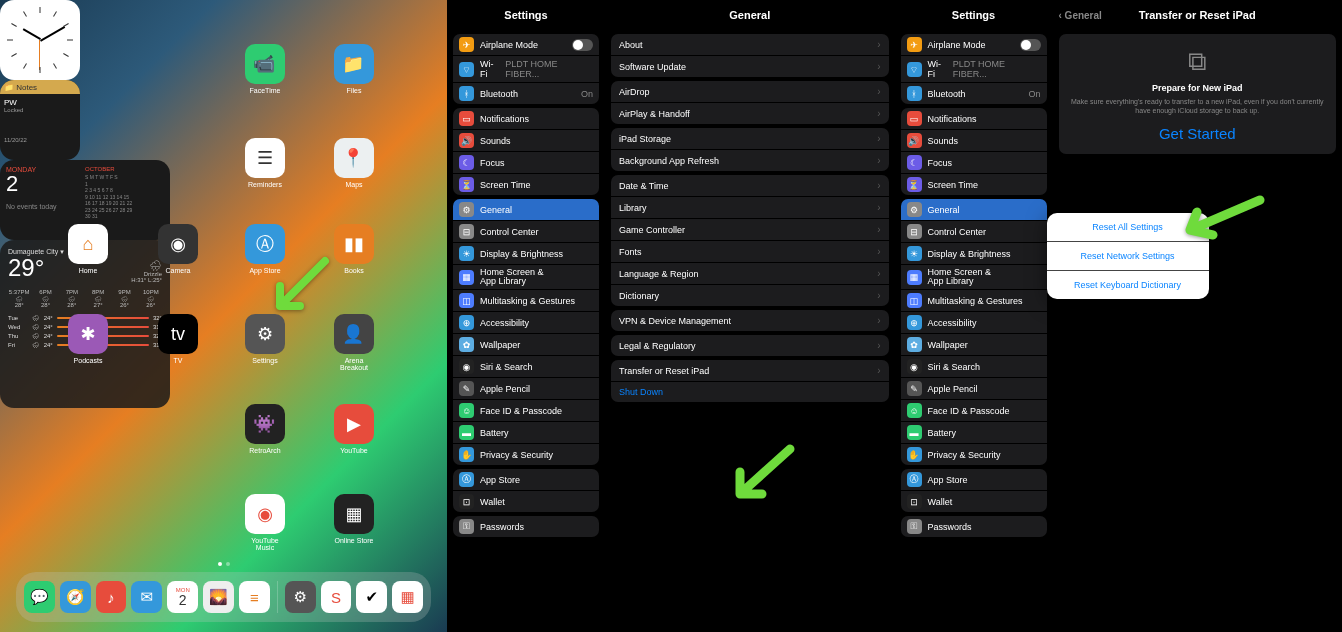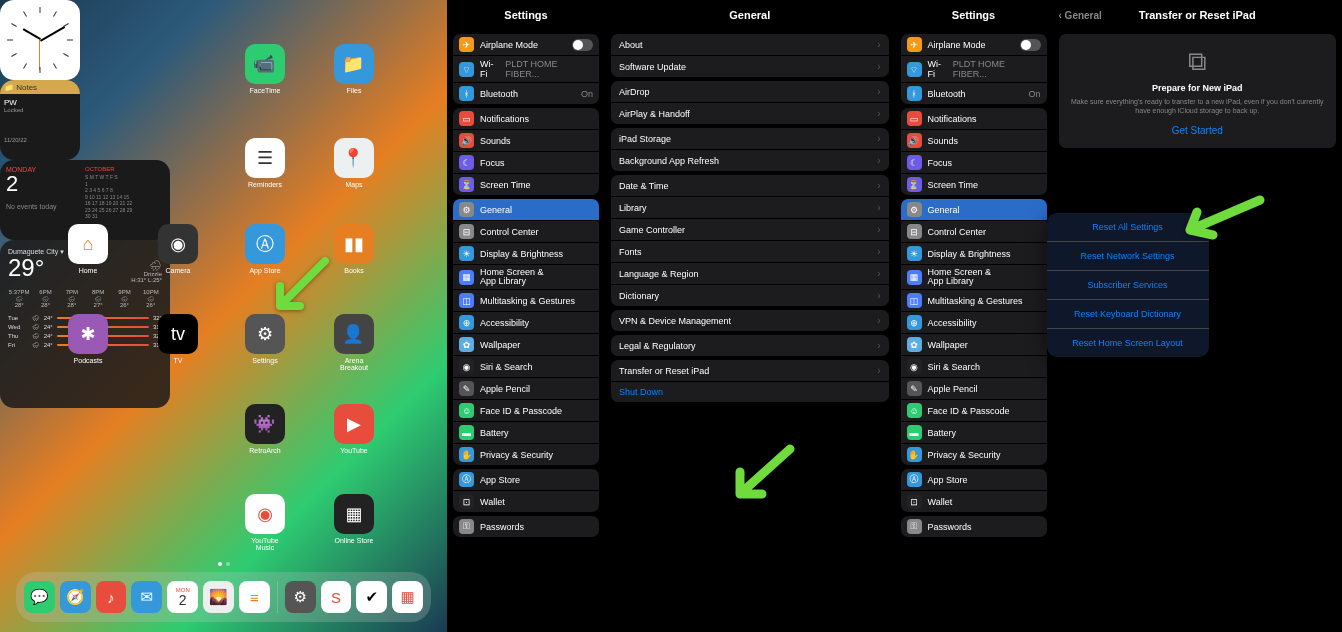--- a/index.html
+++ b/index.html
@@ -51,28 +51,28 @@
 .daily .bar{flex:1;height:2px;background:linear-gradient(90deg,#e67e22,#e74c3c);border-radius:1px}
 .app{position:absolute;width:46px;text-align:center}
 .app .ai{width:40px;height:40px;border-radius:10px;margin:0 auto 3px;display:flex;align-items:center;justify-content:center;font-size:18px;color:#fff}
 .app .al{font-size:7px;color:#fff}
 .dock{position:absolute;bottom:10px;left:16px;right:16px;height:50px;background:rgba(200,200,200,0.25);border-radius:20px;display:flex;align-items:center;padding:0 8px;gap:5px;backdrop-filter:blur(10px)}
 .dock .di{width:32px;height:32px;border-radius:8px;display:flex;align-items:center;justify-content:center;font-size:15px}
 .dock .sep{width:1px;height:32px;background:rgba(255,255,255,0.2);margin:0 2px}
 .arrow{position:absolute;pointer-events:none}
 .arrow svg{filter:drop-shadow(0 1px 2px rgba(0,0,0,0.4))}
 
-.popup{position:absolute;top:213px;left:-6px;width:162px;background:#0f172a;border-radius:10px;overflow:hidden;box-shadow:0 4px 20px rgba(0,0,0,0.5);z-index:10}
+.popup{position:absolute;top:213px;left:-6px;width:162px;background:#ffffff;border-radius:10px;overflow:hidden;box-shadow:0 4px 20px rgba(0,0,0,0.5);z-index:10}
 .popup .pr{padding:9px 8px;text-align:center;font-size:9px;color:#0a84ff;border-bottom:1px solid #444;cursor:pointer}
 .popup .pr:last-child{border:0}
 .prepare{margin:4px 6px;background:#1c1c1e;border-radius:7px;padding:12px 8px;text-align:center}
 .prepare .picon{font-size:26px;color:#888;margin-bottom:6px}
 .prepare .pt{font-size:9px;font-weight:600;margin-bottom:4px}
 .prepare .pd{font-size:7px;color:#888;line-height:1.3;margin-bottom:10px}
-.prepare .pbtn{color:#0a84ff;font-size:10px}
+.prepare .pbtn{color:#0a84ff;font-size:15px}
 .pgdots{position:absolute;bottom:66px;left:50%;transform:translateX(-50%);display:flex;gap:4px}
 .pgdots .d{width:4px;height:4px;border-radius:50%;background:rgba(255,255,255,0.4)}
 .pgdots .d.on{background:#fff}
 </style>
 </head>
 <body>
 
 <div class="panel p1">
   <div class="home">
     <div class="clock">
@@ -575,23 +575,21 @@
     <div class="prepare">
       <div class="picon">⧉</div>
       <div class="pt">Prepare for New iPad</div>
       <div class="pd">Make sure everything's ready to transfer to a new iPad, even if you don't currently have enough iCloud storage to back up.</div>
       <div class="pbtn">Get Started</div>
     </div>
     <div style="flex:1"></div>
     <div class="popup">
         <div class="pr">Reset All Settings</div>
         <div class="pr">Reset Network Settings</div>
-        <div class="pr">Subscriber Services</div>
         <div class="pr">Reset Keyboard Dictionary</div>
-        <div class="pr">Reset Home Screen Layout</div>
       </div>
     <div class="arrow" style="left:122px;top:190px;z-index:20">
       <svg width="90" height="60">
           <path d="M85 10 L15 40 M15 40 L22 22 M15 40 L38 45" stroke="#6fdb3c" stroke-width="9" fill="none" stroke-linecap="round"></path>
         </svg>
     </div>
   </div>
 </div>
 
 </body></html>

